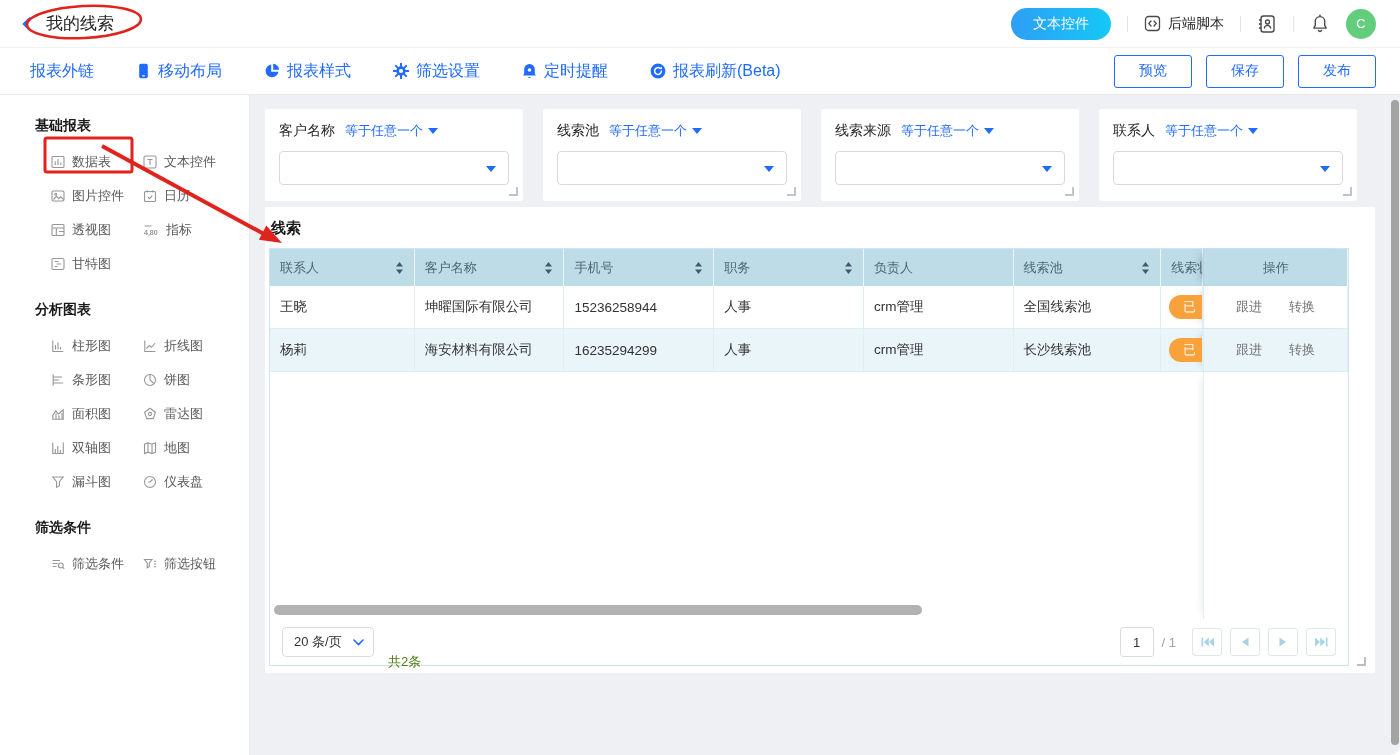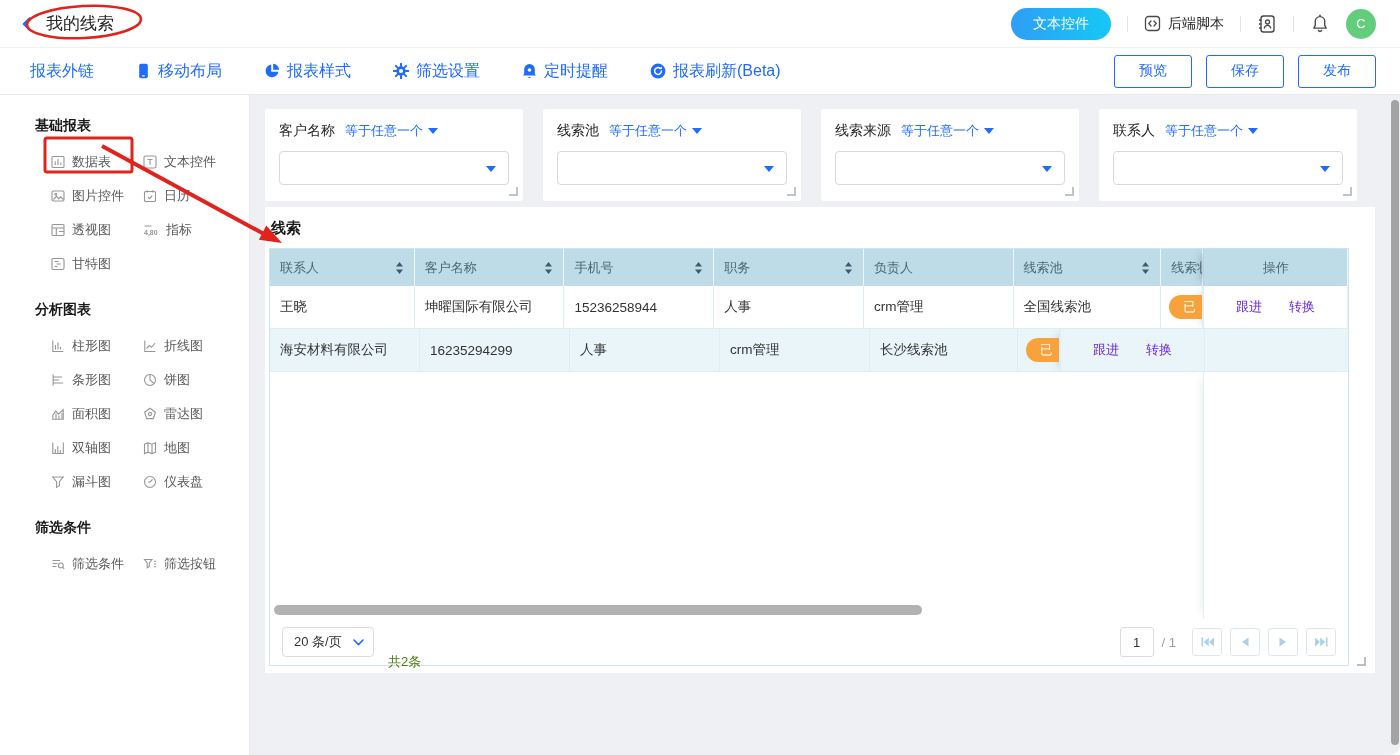--- a/index.html
+++ b/index.html
@@ -64,21 +64,21 @@
   .sort { width:9px; height:12px; fill:#42596a; flex:none; cursor:pointer; }
   .c1{width:145px;} .c2{width:150px;} .c3{width:150px;} .c4{width:150px;}
   .c5{width:150px;} .c6{width:148px;} .c7{width:42px; overflow:hidden; white-space:nowrap; padding-right:0;}
   .c8{width:145px; justify-content:center; border-left:1px solid rgba(182,211,226,.9);
       box-shadow:-7px 0 8px -6px rgba(60,90,110,.45);}
   .tr { display:flex; height:43px; background:#fff; border-bottom:1px solid #ddeef5; flex-shrink:0; }
   .tr.alt { background:#e9f5f9; }
   .td { display:flex; align-items:center; padding:0 10px; font-size:13.5px; color:#333;
         border-right:1px solid #ddeef5; }
   .td.c7 { padding:0 0 0 8px; position:relative; }
-  .td.c8 { gap:27px; color:#6d28d9; font-size:13px; border-left:1px solid #ddeef5;
+  .td.c8 { gap:27px; color:#737373; font-size:13px; border-left:1px solid #ddeef5;
            box-shadow:-7px 0 8px -6px rgba(60,90,110,.35); background:inherit; }
   .badge { flex:none; display:flex; align-items:center; height:24px; min-width:58px;
            padding:0 14px; border-radius:12px; background:#f9a23c; color:#fff; font-size:12.5px; }
   .action-link { cursor:pointer; }
   .filler { flex:1; display:flex; }
   .filler-main { flex:1; }
   .filler-right { width:145px; border-left:1px solid #e2f0f6; box-shadow:-7px 0 8px -6px rgba(60,90,110,.12); }
   .hscrollbar { position:absolute; left:4px; bottom:50px; width:648px; height:10px;
                 border-radius:6px; background:#b2b2b2; cursor:pointer; }
   .pager { height:46px; flex-shrink:0; display:flex; align-items:center; justify-content:space-between;
@@ -458,20 +458,21 @@
             <div class="td c7">
               <span class="badge">已</span>
             </div>
             <div class="td c8">
               <span class="action-link">跟进</span>
               <span class="action-link">转换</span>
             </div>
           </div>
 
           <div class="tr alt">
+            <div class="td c1">杨莉</div>
             <div class="td c2">海安材料有限公司</div>
             <div class="td c3">16235294299</div>
             <div class="td c4">人事</div>
             <div class="td c5">crm管理</div>
             <div class="td c6">长沙线索池</div>
             <div class="td c7">
               <span class="badge">已</span>
             </div>
             <div class="td c8">
               <span class="action-link">跟进</span>

